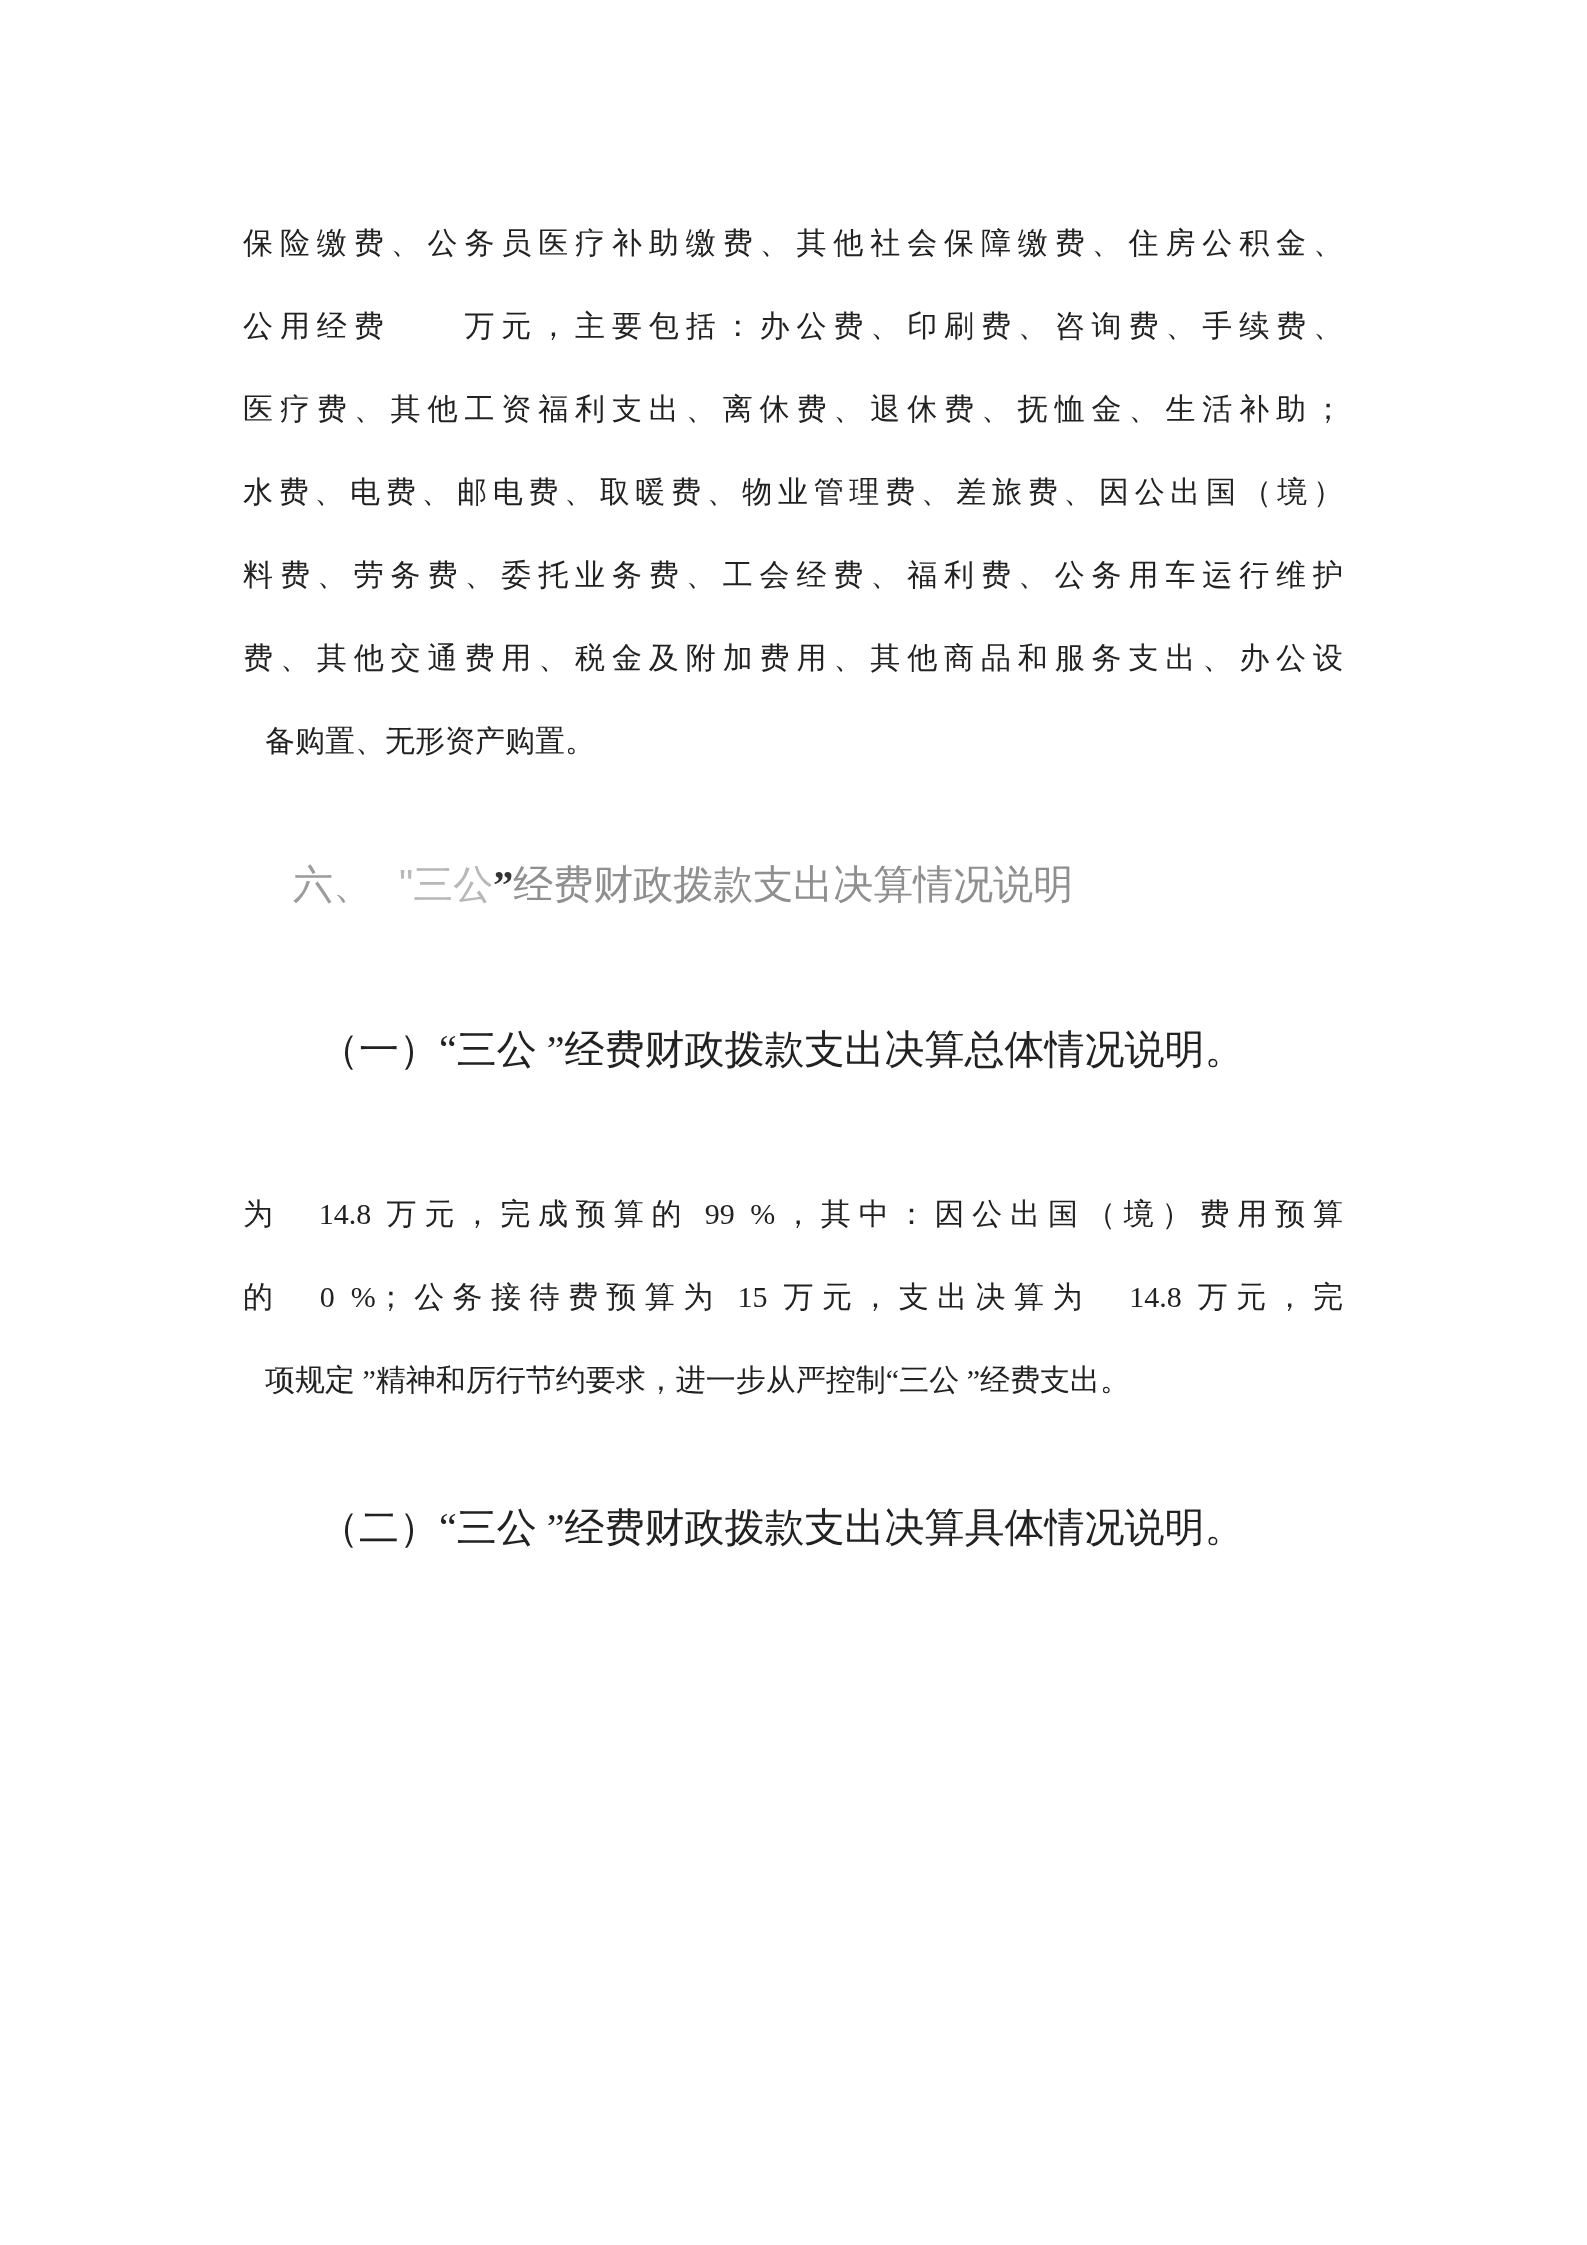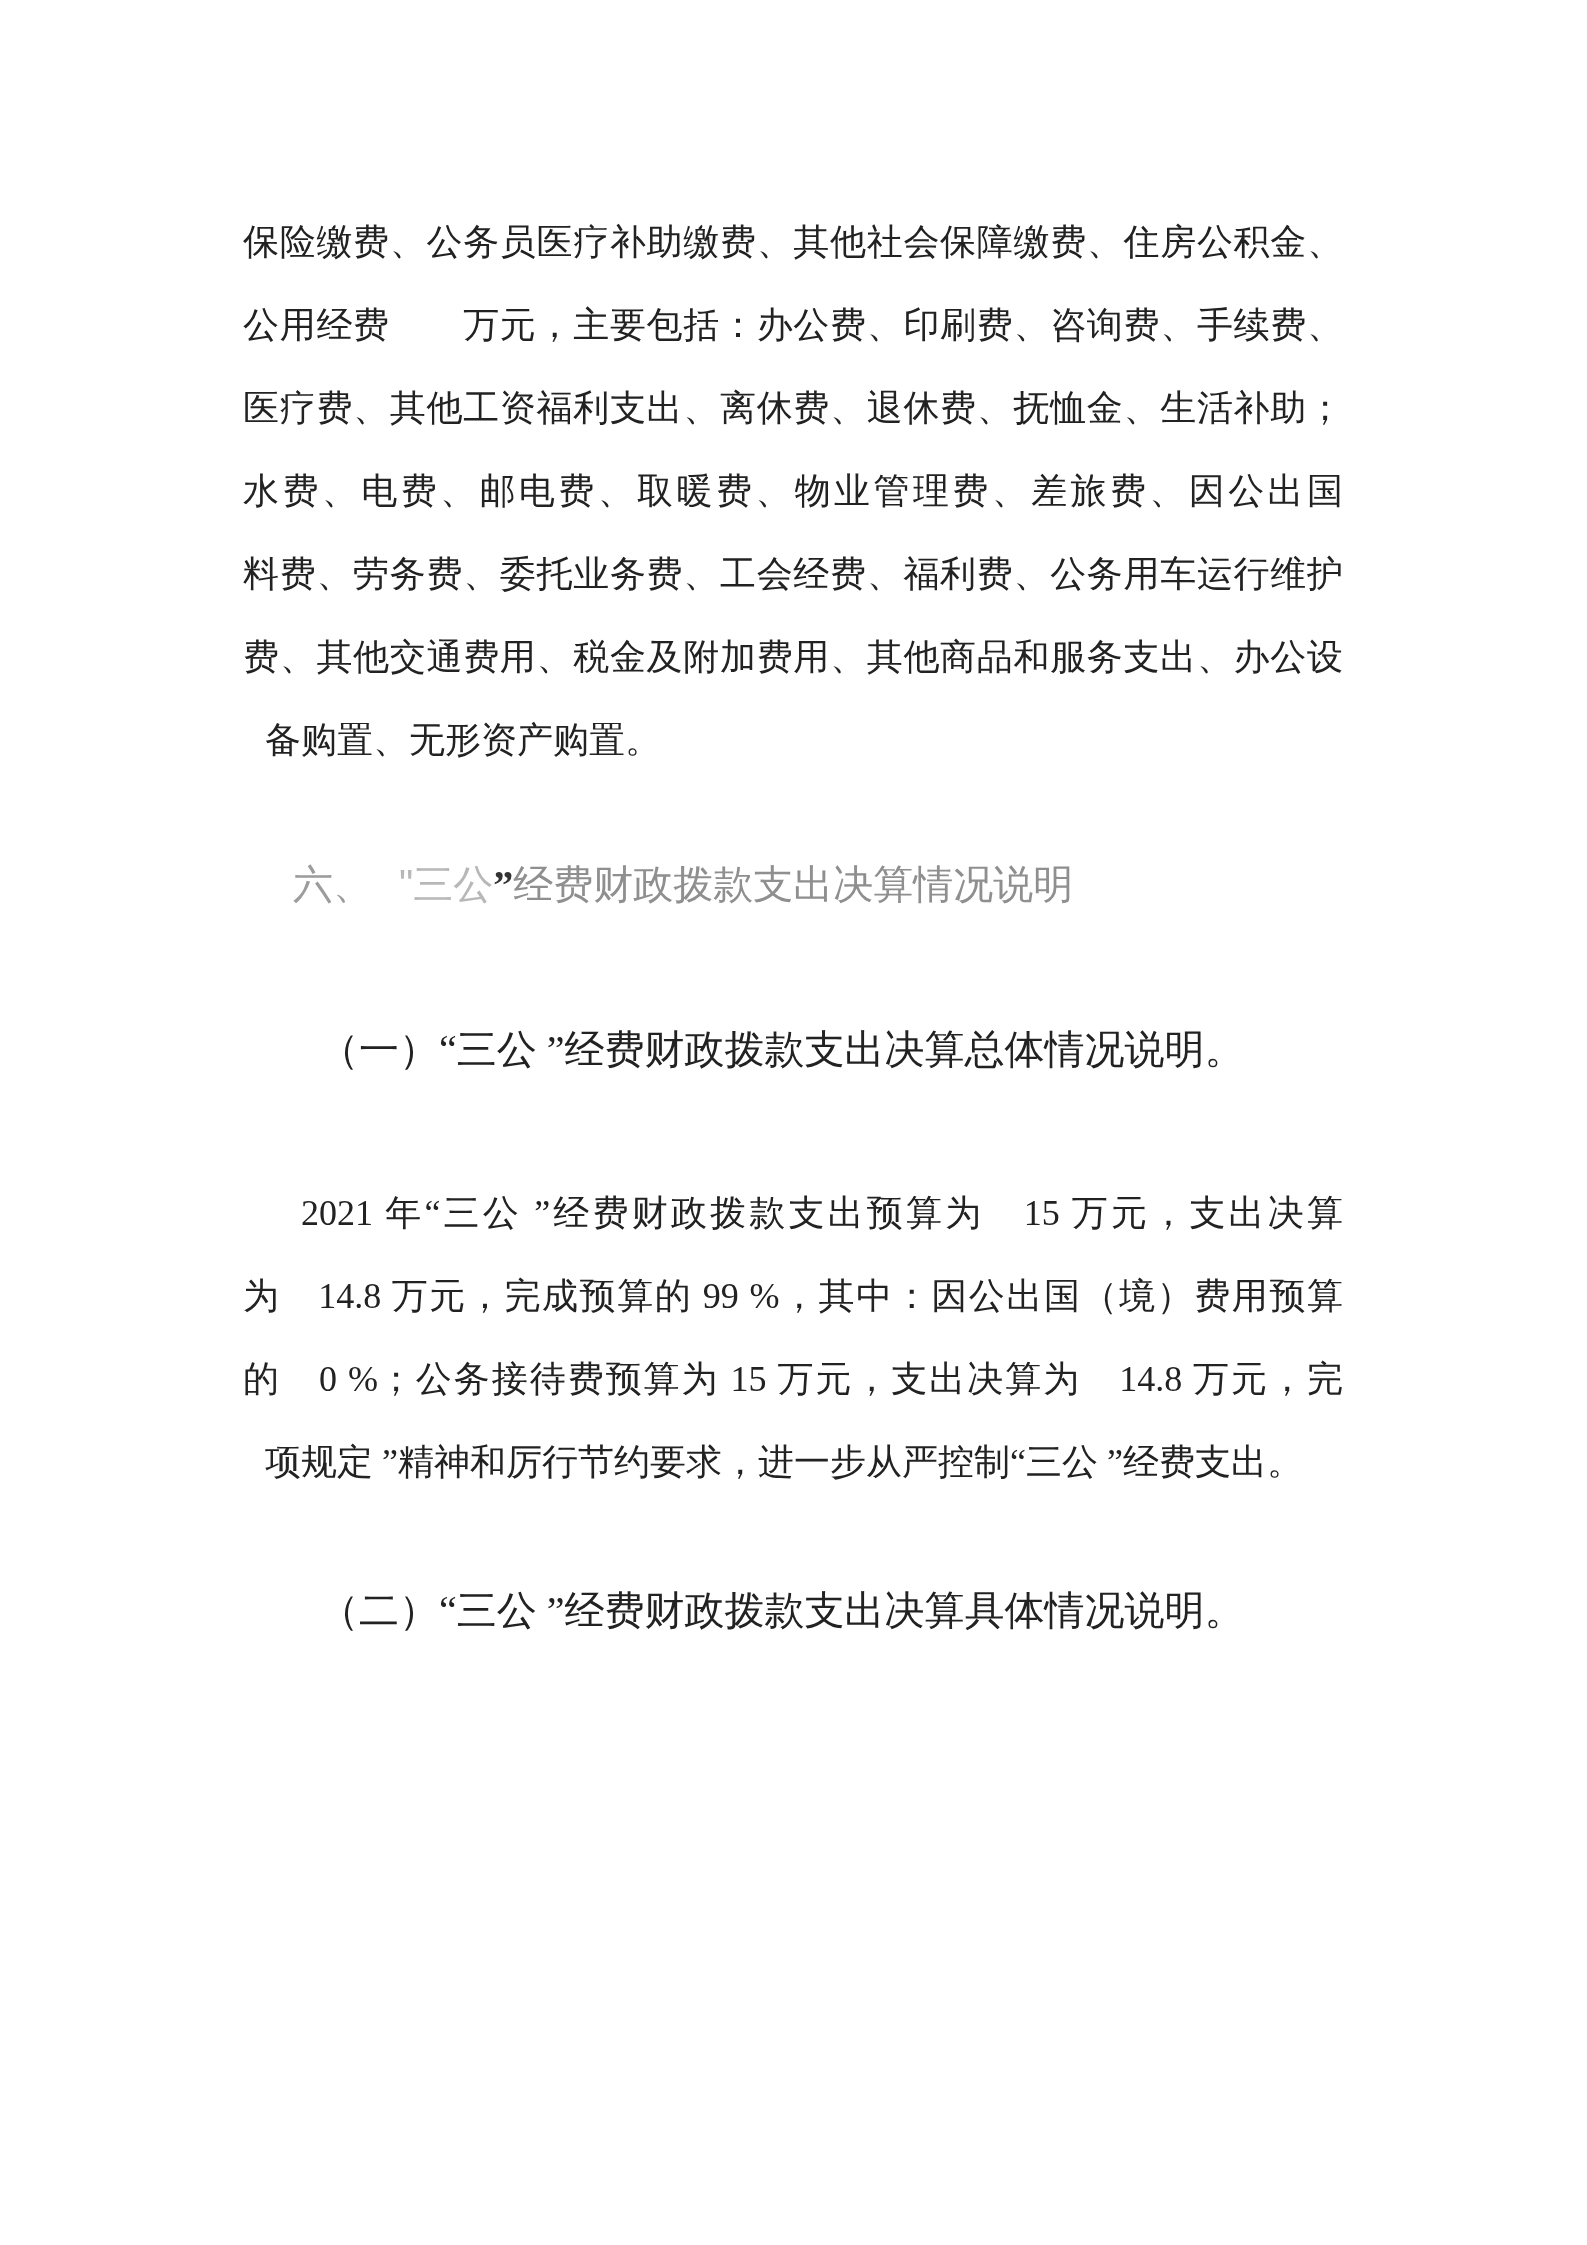--- a/index.html
+++ b/index.html
@@ -19,21 +19,21 @@
   .content {
     position: absolute;
     left: 243px;
     top: 0;
     width: 1100px;
     color: #222222;
   }
   .para1 { margin-top: 201px; }
   .para2 { margin-top: 81px; }
   .line {
-    font-size: 36px;
+    font-size: 30px;
     line-height: 83px;
     height: 83px;
     overflow: hidden;
     text-align: justify;
     text-align-last: justify;
   }
   .line.last { text-align-last: left; margin-left: 22px; }
   .line.indent { text-indent: 58px; }
   .heading {
     margin: 72px 0 0 0;
@@ -76,21 +76,20 @@
       <div class="line last">备购置、无形资产购置。</div>
     </div>
 
     <h2 class="heading">
       <span class="sh-num">六、</span><span class="sh-oq">"</span><span class="sh-q">三公</span><span class="sh-cq">”</span><span class="sh-rest">经费财政拨款支出决算情况说明</span>
     </h2>
 
     <div class="sub sub1">（一）“三公 ”经费财政拨款支出决算总体情况说明。</div>
 
     <div class="para2">
-      <div class="line indent">2021 年“三公 ”经费财政拨款支出预算为　15 万元，支出决算</div>
       <div class="line">为　14.8 万元，完成预算的 99 %，其中：因公出国（境）费用预算</div>
       <div class="line">的　0 %；公务接待费预算为 15 万元，支出决算为　14.8 万元，完</div>
       <div class="line last">项规定 ”精神和厉行节约要求，进一步从严控制“三公 ”经费支出。</div>
     </div>
 
     <div class="sub sub2">（二）“三公 ”经费财政拨款支出决算具体情况说明。</div>
 
   </div>
 </div>
 

